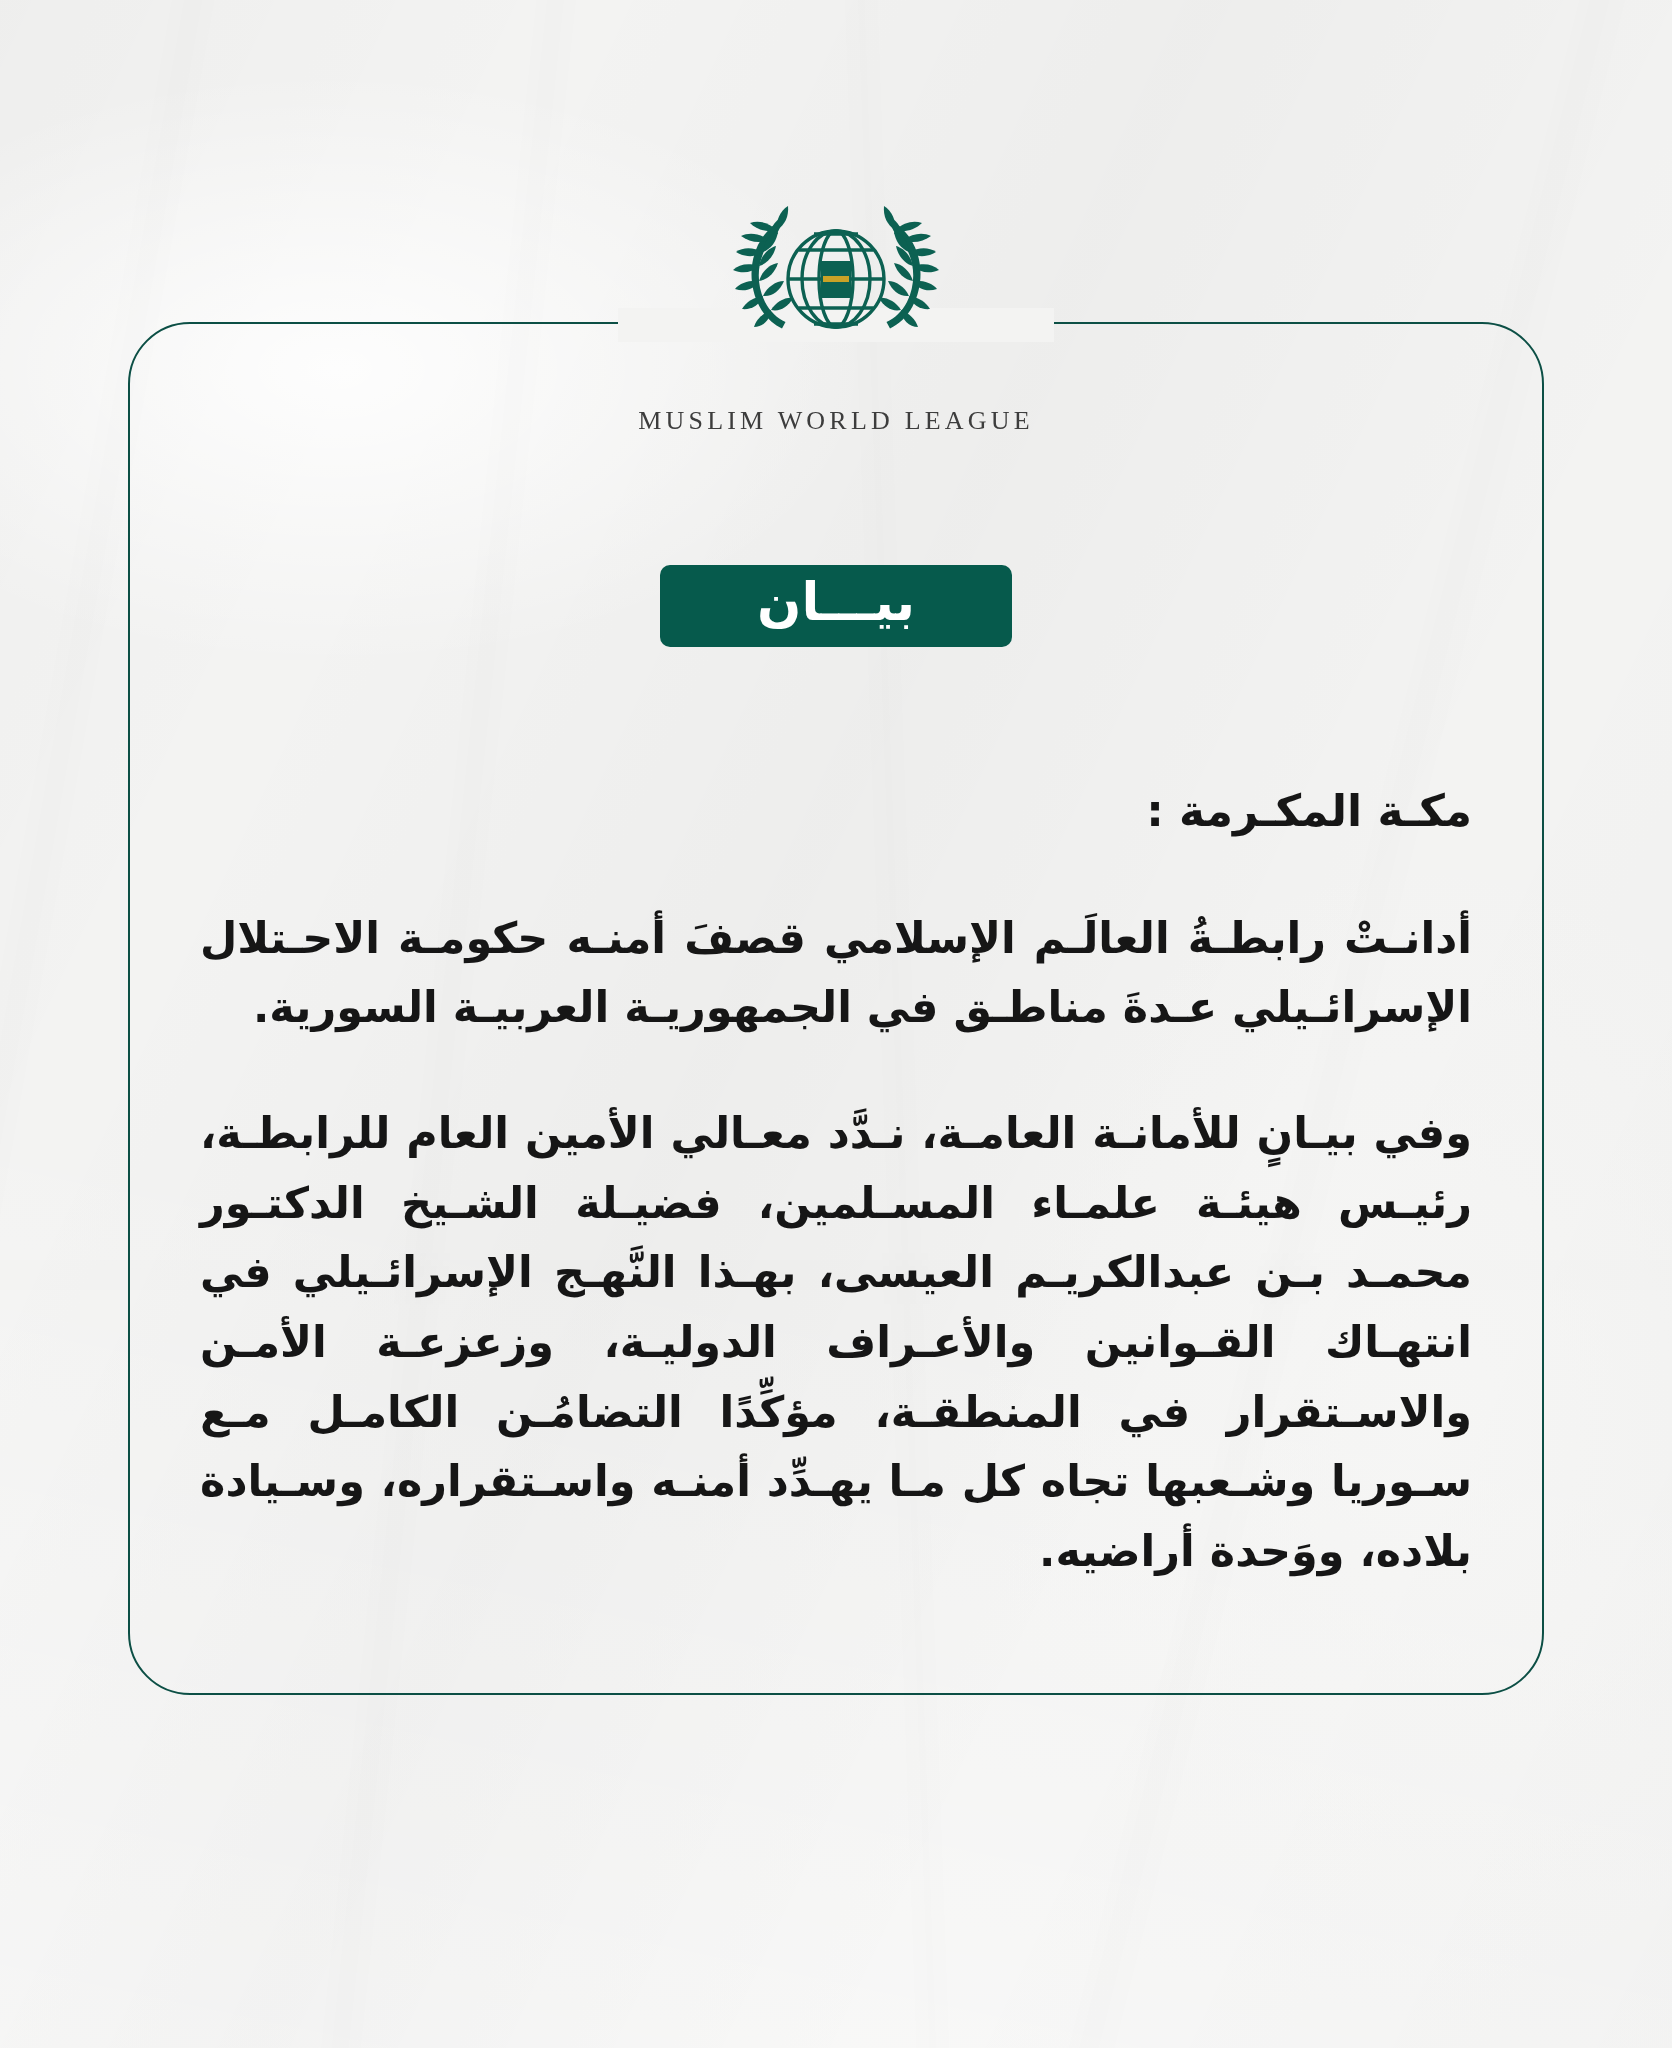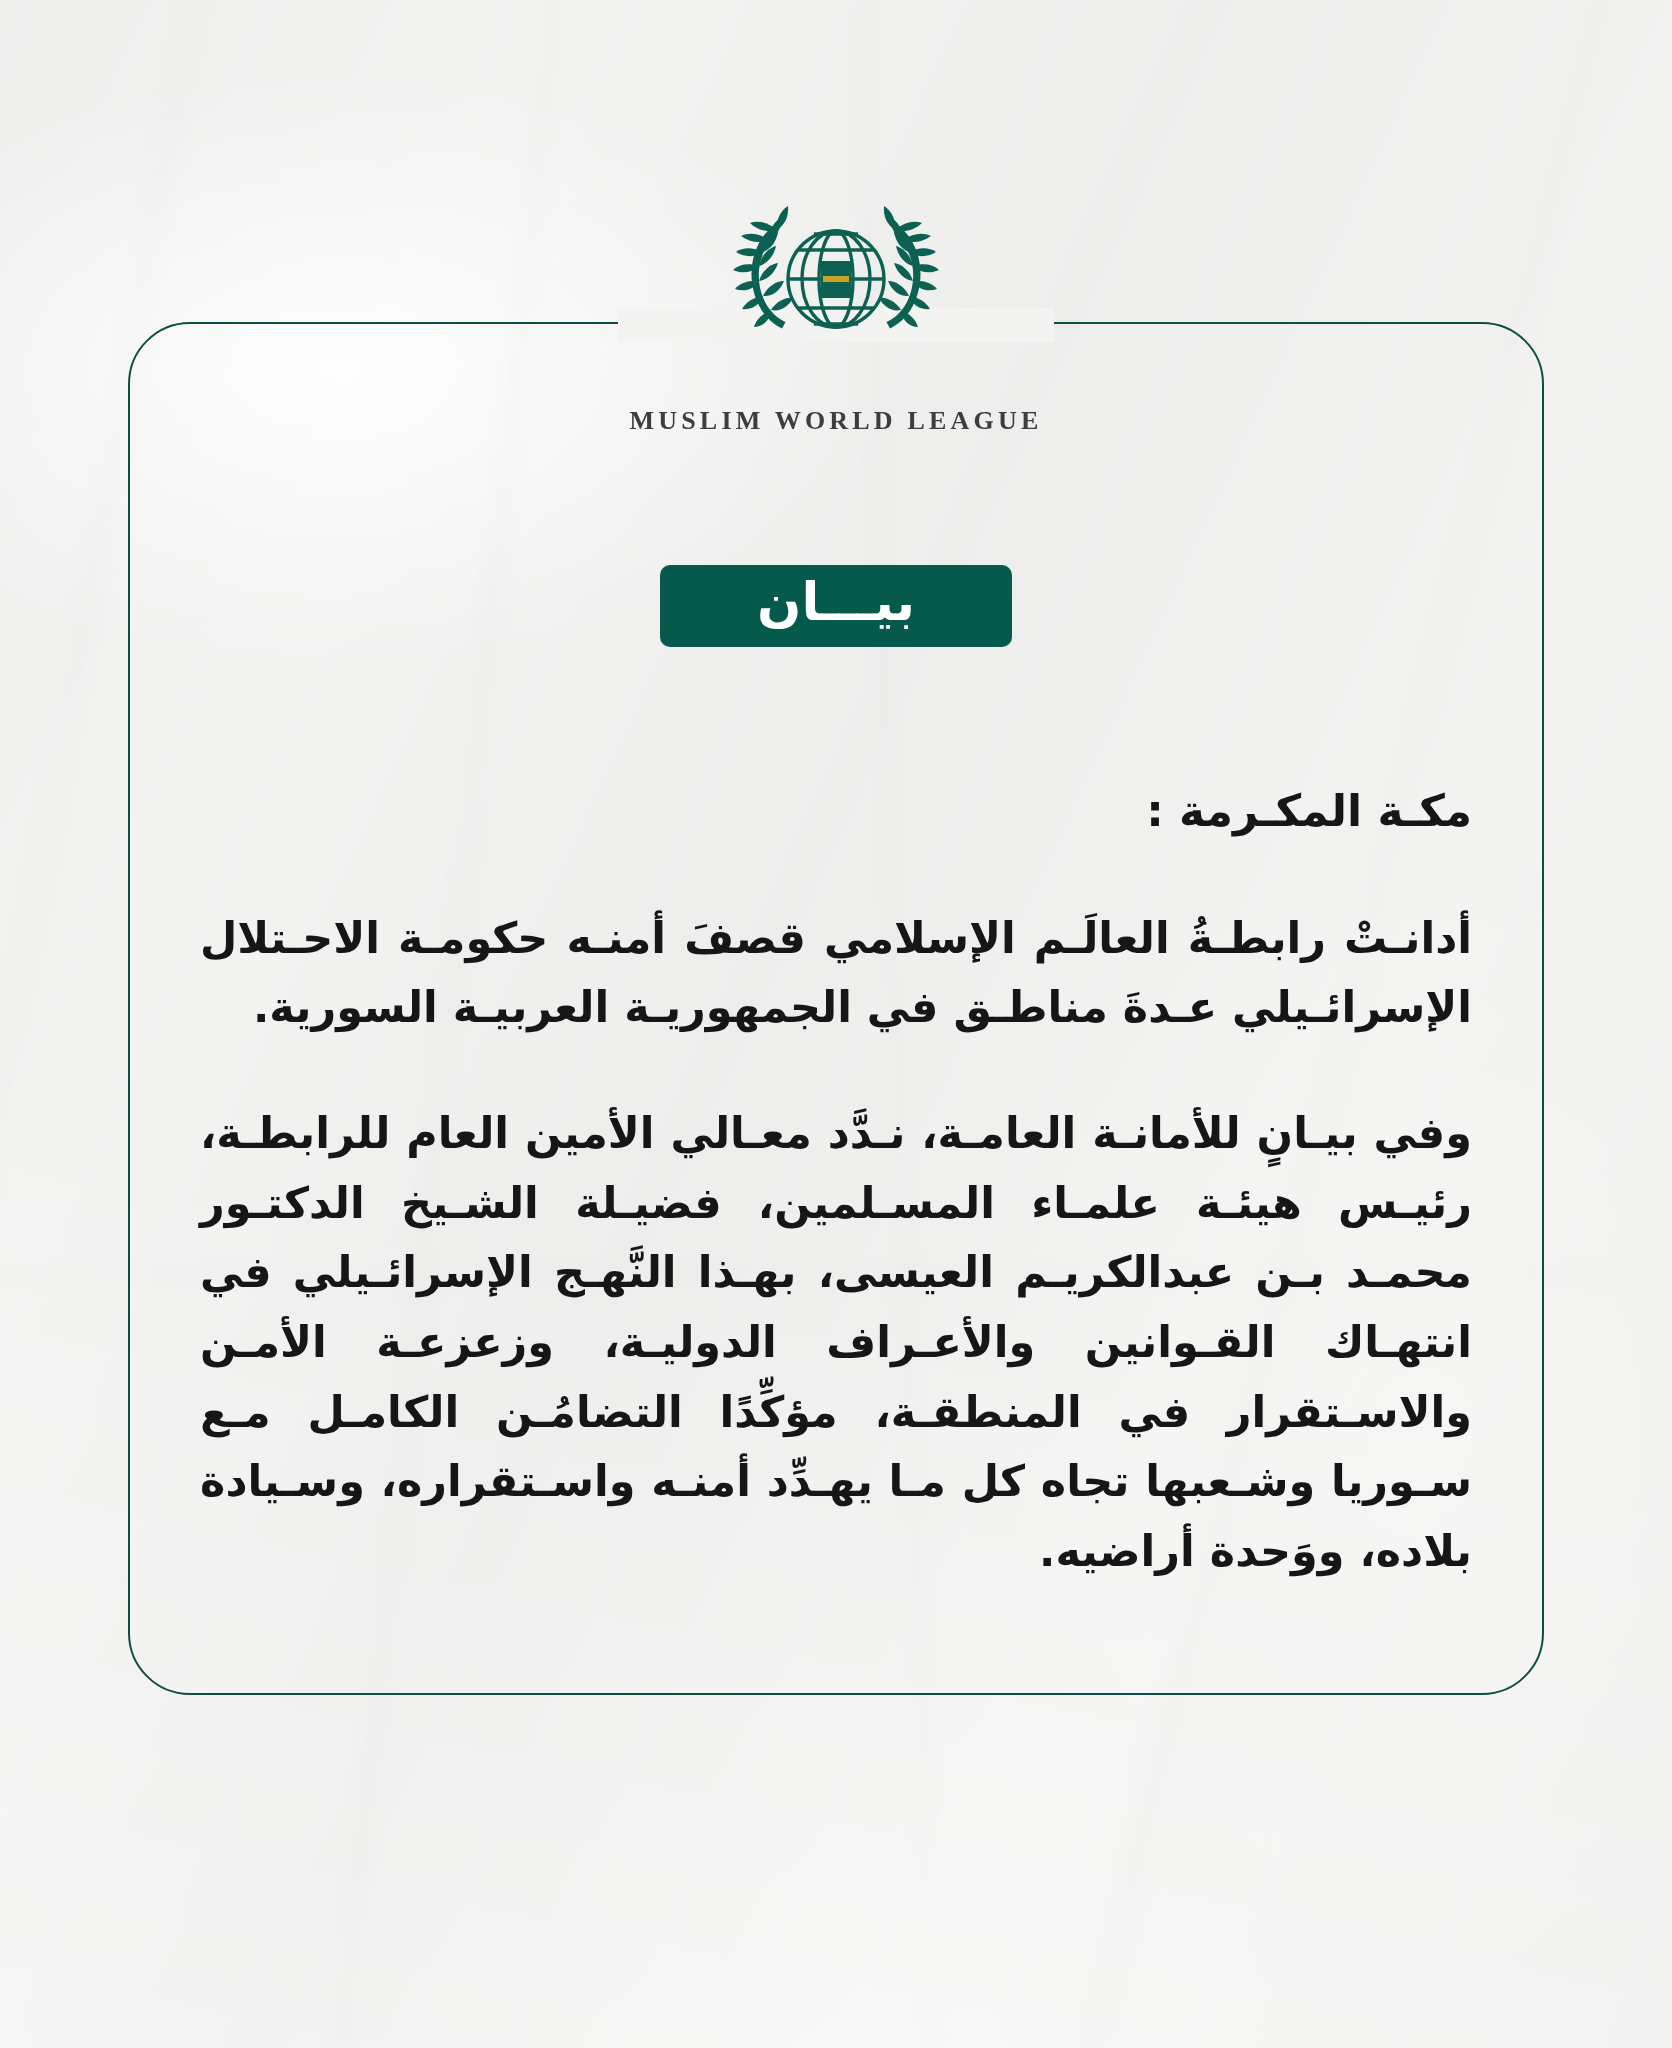--- a/index.html
+++ b/index.html
@@ -65,21 +65,21 @@
     color:#3a3a3a;
     line-height:1.05;
     direction:rtl;
     white-space:nowrap;
     font-weight:400;
     letter-spacing:-1px;
   }
   .latin-name{
     margin-top:14px;
     font-family:"Liberation Serif","DejaVu Serif",serif;
-    font-weight:700;
+    font-weight:400;
     font-size:26px;
     letter-spacing:4.2px;
     color:#3d3d3d;
     direction:ltr;
   }
 
   
   .badge-row{
     position:absolute;left:0;right:0;top:565px;
     display:flex;justify-content:center;

